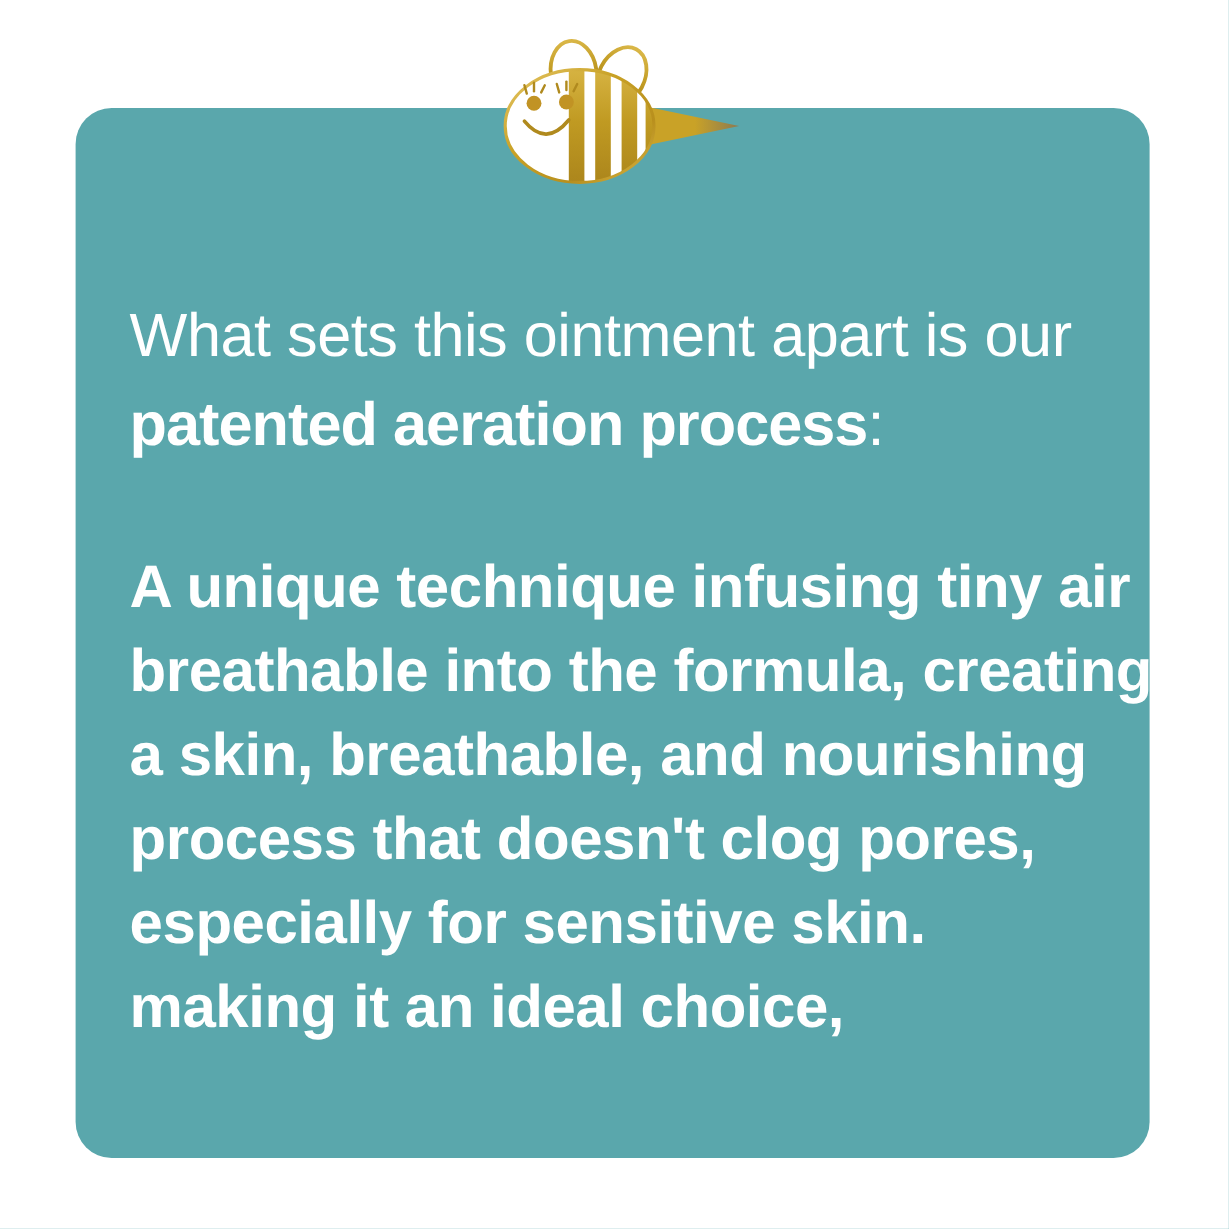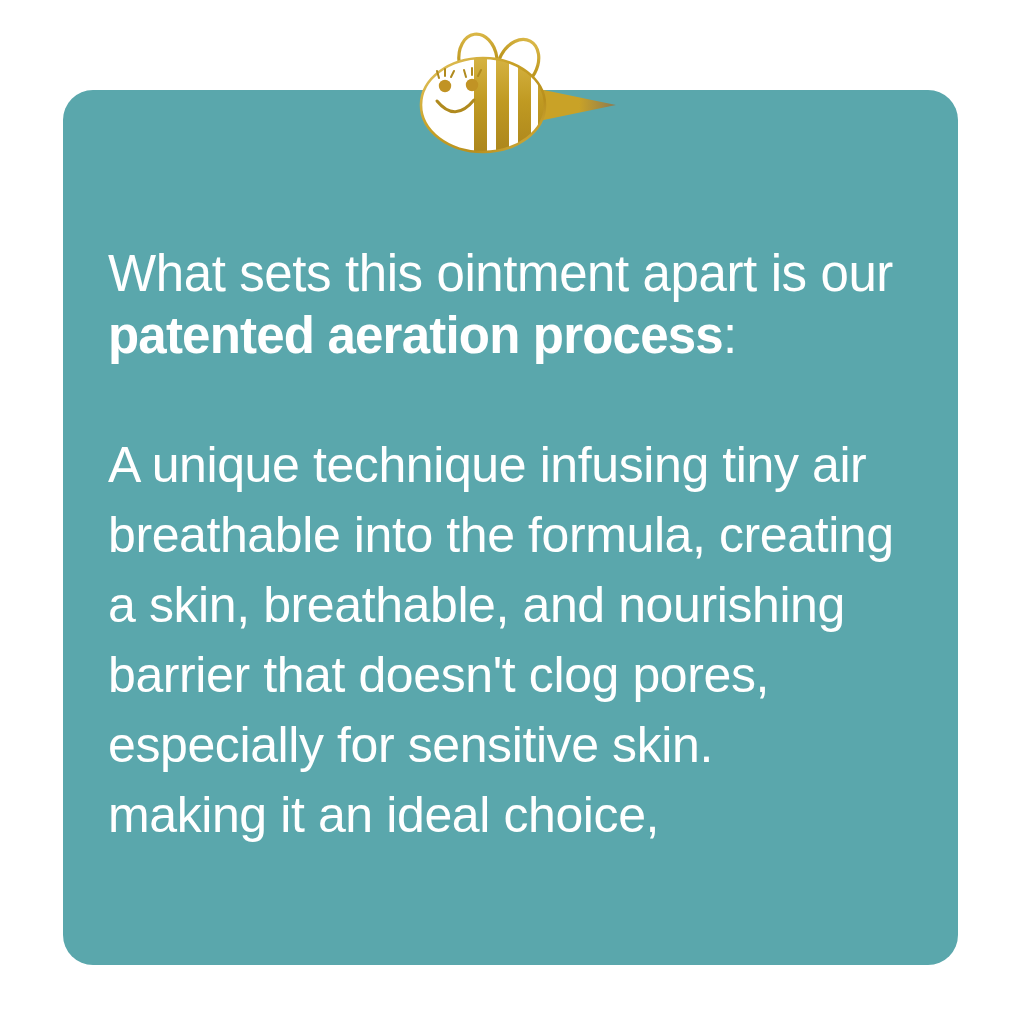--- a/index.html
+++ b/index.html
@@ -45,21 +45,21 @@
   #copy {
     position: absolute;
     left: 108px;
     top: 243px;
     width: 830px;
   }
 
   .headline {
     color: #ffffff;
     font-size: 51px;
-    line-height: 62px;
+    line-height: 74px;
     letter-spacing: -0.4px;
     margin: 0;
   }
   .headline .lead {
     font-weight: 400;
   }
   .headline .strong {
     font-weight: 700;
     letter-spacing: -0.8px;
   }
@@ -69,21 +69,21 @@
 
   .body-copy {
     color: #ffffff;
     font-size: 50px;
     line-height: 70px;
     letter-spacing: -0.4px;
     font-weight: 400;
     margin: 0;
     padding-top: 63px;
   }
-  .body-copy .bline { display: block; white-space: pre; }
+  .body-copy .bline { display: block; white-space: pre; font-weight: bold; }
 </style>
 </head>
 <body>
 
 <div id="stage">
 
   <div id="card"></div>
 
   <div id="bee">
     <svg viewBox="0 0 220 160" xmlns="http://www.w3.org/2000/svg" aria-hidden="true">
@@ -153,19 +153,19 @@
   <div id="copy">
 
     <p class="headline">
       <span class="lead">What sets this ointment apart is our </span><span class="strong">patented aeration process</span><span class="colon">:</span>
     </p>
 
     <p class="body-copy">
       <span class="bline">A unique technique infusing tiny air</span>
       <span class="bline">breathable into the formula, creating</span>
       <span class="bline">a skin, breathable, and nourishing</span>
-      <span class="bline">barrier that doesn't clog pores,</span>
+      <span class="bline">process that doesn't clog pores,</span>
       <span class="bline">especially for sensitive skin.</span>
       <span class="bline">making it an ideal choice,</span>
     </p>
 
   </div>
 </div>
 
 </body></html>

